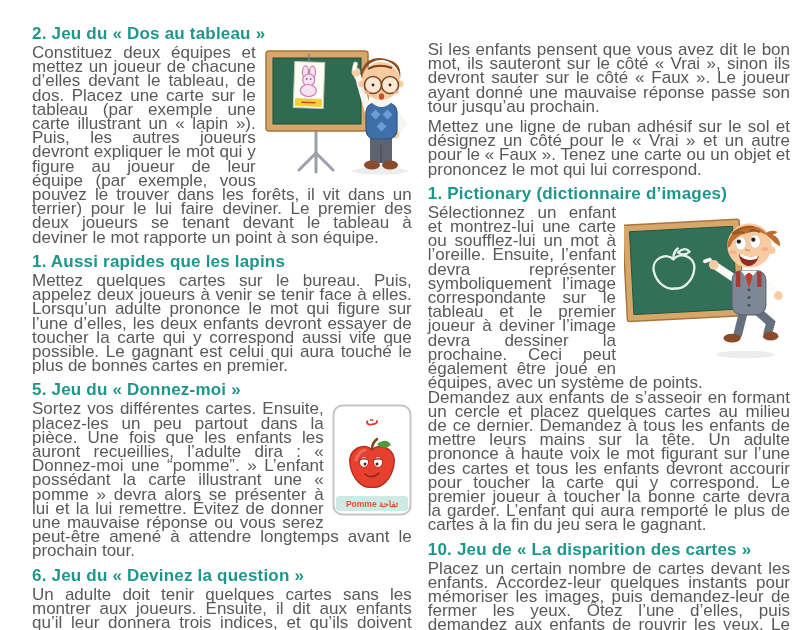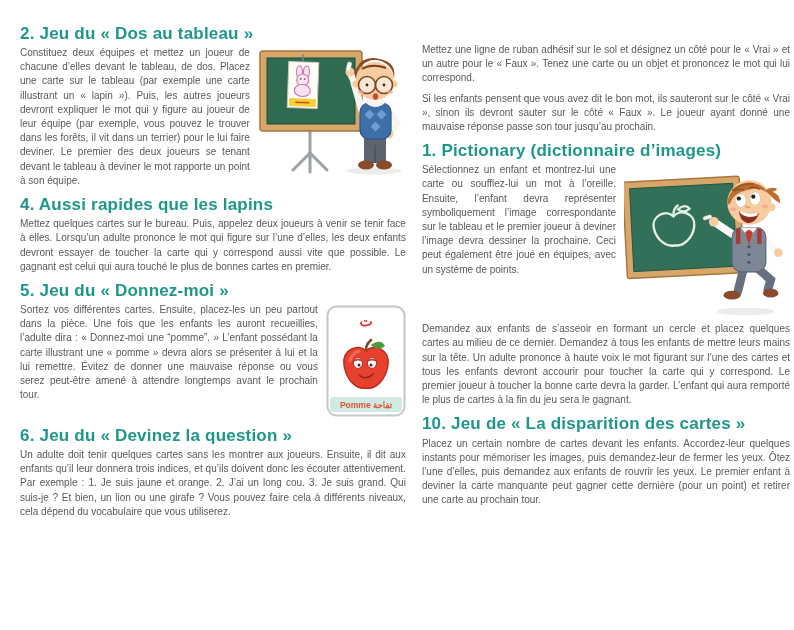--- a/index.html
+++ b/index.html
@@ -1,25 +1,25 @@
 <!DOCTYPE html>
 <html><head>
 <meta charset="utf-8">
 <style>
   * { margin:0; padding:0; box-sizing:border-box; }
   html, body { width:794px; height:630px; background:#ffffff; overflow:hidden; }
   body { font-family:"Liberation Sans", sans-serif; }
-  .page { display:flex; width:794px; height:630px; padding:24px 4px 0 20px; }
+  .page { display:flex; width:794px; height:630px; padding:24px 4px 0 32px; }
   .col { }
   .col-left { width:390px; }
   .col-right { width:372px; margin-left:16px; padding-top:19px; }
   .sec { display:flow-root; }
   .h { color:#1e978a; font-size:17px; font-weight:bold; letter-spacing:0.2px; margin:7px 0 3px; line-height:1.12; }
   .col .sec:first-child .h { margin-top:0; }
-  .p { color:#58595b; font-size:10px; line-height:14.2px; text-align:justify; }
+  .p { color:#58595b; font-size:17px; line-height:14.2px; text-align:justify; }
   .p + .p { margin-top:6px; }
   .fig { float:right; }
   .fig svg { width:100%; height:100%; display:block; }
   .fig-teacher { width:148px; height:128px; margin:1px 0 2px 8px; }
   .fig-apple   { width:80px;  height:112px; margin:2px 0 2px 8px; }
   .fig-boy     { width:166px; height:156px; margin:1px 0 2px 8px; }
   .card-label { font-weight:bold; }
 </style>
 </head>
 <body>
@@ -91,21 +91,21 @@
           </g>
         </svg>
       </div>
       <p class="p">Constituez deux équipes et mettez un joueur de chacune d’elles devant le tableau, de dos. Placez une carte sur le tableau (par exemple une carte illustrant un « lapin »). Puis, les autres joueurs devront expliquer le mot qui y figure au joueur de leur équipe (par exemple, vous pouvez le trouver dans les forêts, il vit dans un terrier) pour le lui faire deviner. Le premier des deux joueurs se tenant devant le tableau à deviner le mot rapporte un point à son équipe.</p>
     </section>
 
     <section class="sec">
     </section>
 
     <section class="sec">
-      <h2 class="h">4. Aussi rapides que les lapins</h2>
+      <h2 class="h">1. Aussi rapides que les lapins</h2>
       <p class="p">Mettez quelques cartes sur le bureau. Puis, appelez deux joueurs à venir se tenir face à elles. Lorsqu’un adulte prononce le mot qui figure sur l’une d’elles, les deux enfants devront essayer de toucher la carte qui y correspond aussi vite que possible. Le gagnant est celui qui aura touché le plus de bonnes cartes en premier.</p>
     </section>
 
     <section class="sec">
       <h2 class="h">5. Jeu du « Donnez-moi »</h2>
       <div class="fig fig-apple">
         <svg viewBox="0 0 80 112">
           <rect x="1.5" y="1.5" width="77" height="109" rx="9" fill="#ffffff" stroke="#c4c6c9" stroke-width="2"></rect>
           <text x="40" y="21" text-anchor="middle" font-size="14" font-weight="bold" fill="#d93a2c">ت</text>
           <path d="M40 46 C33 38 16 44 18 60 C20 75 31 85 40 83 C49 85 60 75 62 60 C64 44 47 38 40 46 Z" fill="#e8402f" stroke="#b92d20" stroke-width="1.5"></path>
@@ -129,22 +129,22 @@
     <section class="sec">
       <h2 class="h">6. Jeu du « Devinez la question »</h2>
       <p class="p">Un adulte doit tenir quelques cartes sans les montrer aux joueurs. Ensuite, il dit aux enfants qu’il leur donnera trois indices, et qu’ils doivent donc les écouter attentivement. Par exemple : 1. Je suis jaune et orange. 2. J’ai un long cou. 3. Je suis grand. Qui suis-je ? Et bien, un lion ou une girafe ? Vous pouvez faire cela à différents niveaux, cela dépend du vocabulaire que vous utiliserez.</p>
     </section>
 
   </div>
 
   <div class="col col-right">
 
     <section class="sec">
+      <p class="p">Si les enfants pensent que vous avez dit le bon mot, ils sauteront sur le côté « Vrai », sinon ils devront sauter sur le côté « Faux ». Le joueur ayant donné une mauvaise réponse passe son tour jusqu’au prochain.</p>
       <p class="p">Mettez une ligne de ruban adhésif sur le sol et désignez un côté pour le « Vrai » et un autre pour le « Faux ». Tenez une carte ou un objet et prononcez le mot qui lui correspond.</p>
-      <p class="p">Si les enfants pensent que vous avez dit le bon mot, ils sauteront sur le côté « Vrai », sinon ils devront sauter sur le côté « Faux ». Le joueur ayant donné une mauvaise réponse passe son tour jusqu’au prochain.</p>
     </section>
 
     <section class="sec">
       <h2 class="h">1. Pictionary (dictionnaire d’images)</h2>
       <div class="fig fig-boy">
         <svg viewBox="0 0 172 158">
           <g transform="rotate(-3 60 66)">
             <rect x="1" y="14" width="121" height="100" rx="2" fill="#d7a76a" stroke="#a8763c" stroke-width="1.5"></rect>
             <rect x="8" y="21" width="107" height="86" fill="#33705a" stroke="#24543f"></rect>
             <g stroke="#e4f1e8" stroke-width="2.4" fill="none" stroke-linecap="round">

